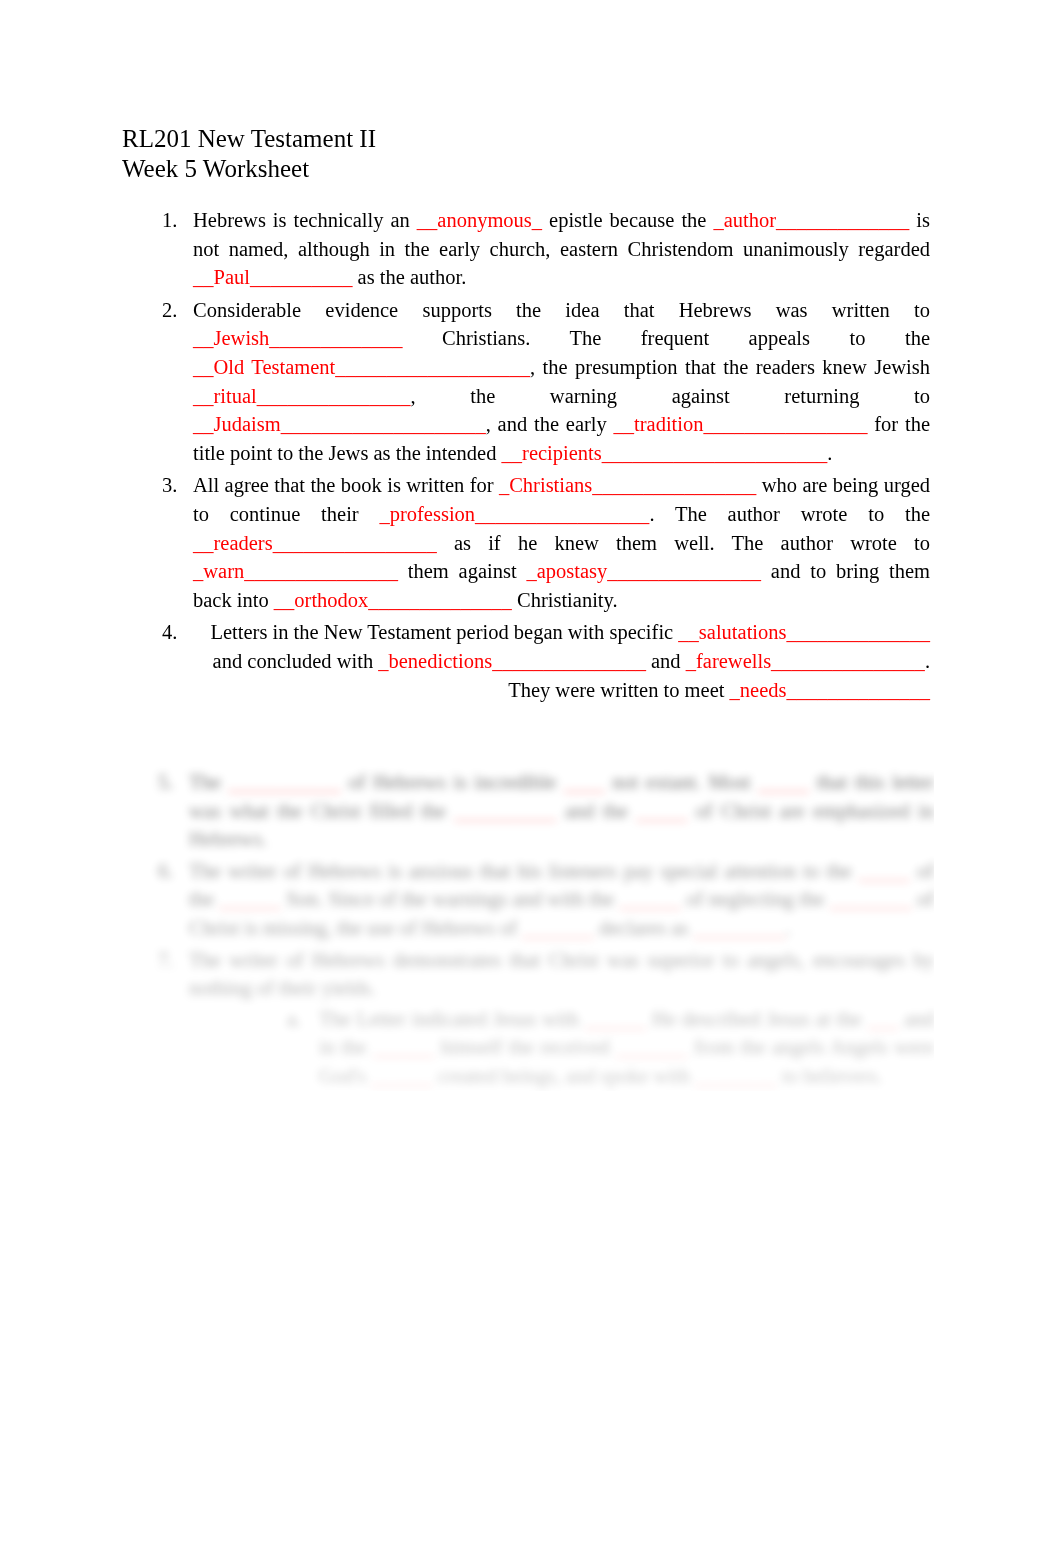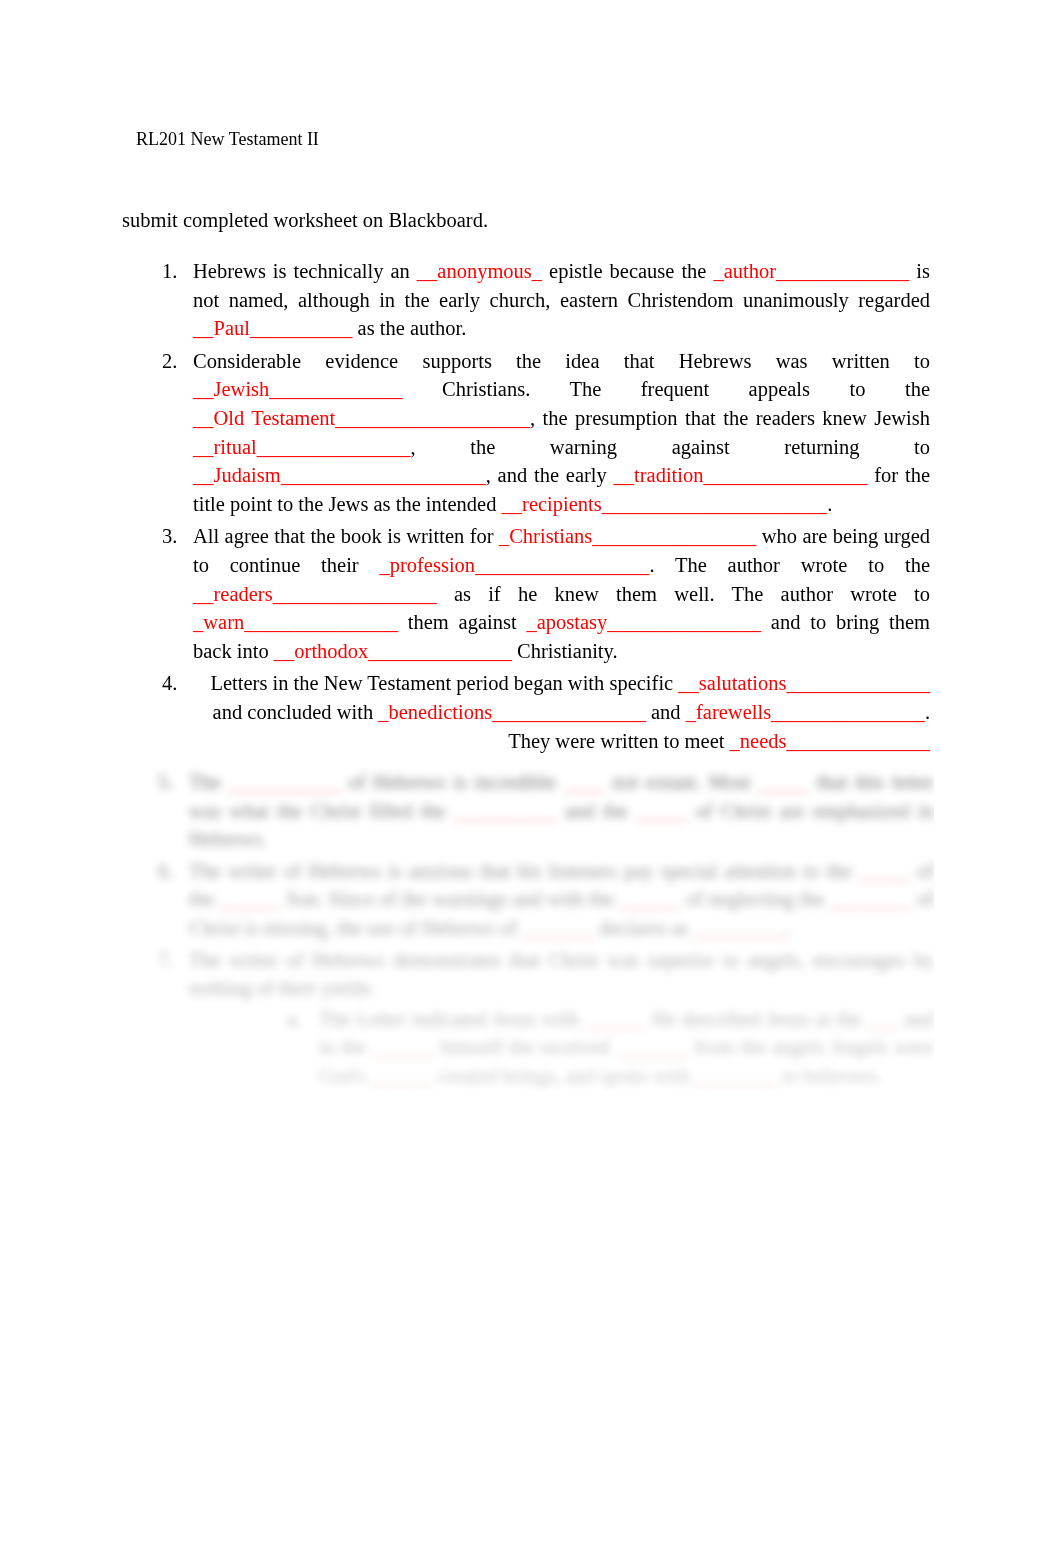--- a/index.html
+++ b/index.html
@@ -25,24 +25,23 @@
   }
 
   .content {
     position: absolute;
     left: 122px;
     top: 124px;
     width: 812px;
   }
 
   .hdr-line {
-    font-size: 18px;
+    font-size: 25px;
     line-height: 30px;
     white-space: pre;
-    margin-left: 14px;
   }
 
   .intro {
     margin-top: 51px;
     font-size: 20.5px;
     line-height: 30px;
     text-align: justify;
     text-justify: inter-word;
   }
   .intro-last { text-align: left; }
@@ -154,22 +153,22 @@
   }
 </style>
 </head>
 <body>
 
 <div class="page">
 
   <div class="content">
 
     <div class="hdr-line">RL201 New Testament II</div>
+    <div class="hdr-line">Week 5 Worksheet</div>
 
-    <div class="intro intro-last">submit completed worksheet on Blackboard.</div>
 
     <ol class="items" id="items-list">
         <li><span>Hebrews is technically an </span><span class="blank">__anonymous_</span><span> epistle because the </span><span class="blank">_author_____________</span><span> is not named, although in the early church, eastern Christendom unanimously regarded </span><span class="blank">__Paul__________</span><span> as the author.</span></li>
         <li><span>Considerable evidence supports the idea that Hebrews was written to </span><span class="blank">__Jewish_____________</span><span> Christians.   The frequent appeals to the </span><span class="blank">__Old Testament___________________</span><span>, the presumption that the readers knew Jewish </span><span class="blank">__ritual_______________</span><span>, the warning against returning to </span><span class="blank">__Judaism____________________</span><span>, and the early </span><span class="blank">__tradition________________</span><span> for the title point to the Jews as the intended </span><span class="blank">__recipients______________________</span><span>.</span></li>
         <li><span>All agree that the book is written for </span><span class="blank">_Christians________________</span><span> who are being urged to continue their </span><span class="blank">_profession_________________</span><span>.   The author wrote to the </span><span class="blank">__readers________________</span><span> as if he knew them well.   The author wrote to </span><span class="blank">_warn_______________</span><span> them against </span><span class="blank">_apostasy_______________</span><span> and to bring them back into </span><span class="blank">__orthodox______________</span><span> Christianity.</span></li>
         <li class="last-left"><span>Letters in the New Testament period began with specific  </span><span class="blank">__salutations______________</span><span> and concluded with </span><span class="blank">_benedictions_______________</span><span> and </span><span class="blank">_farewells_______________</span><span>.</span><div><span>They were written to meet </span><span class="blank">_needs______________</span></div></li>
       </ol>
 
   </div>
 

